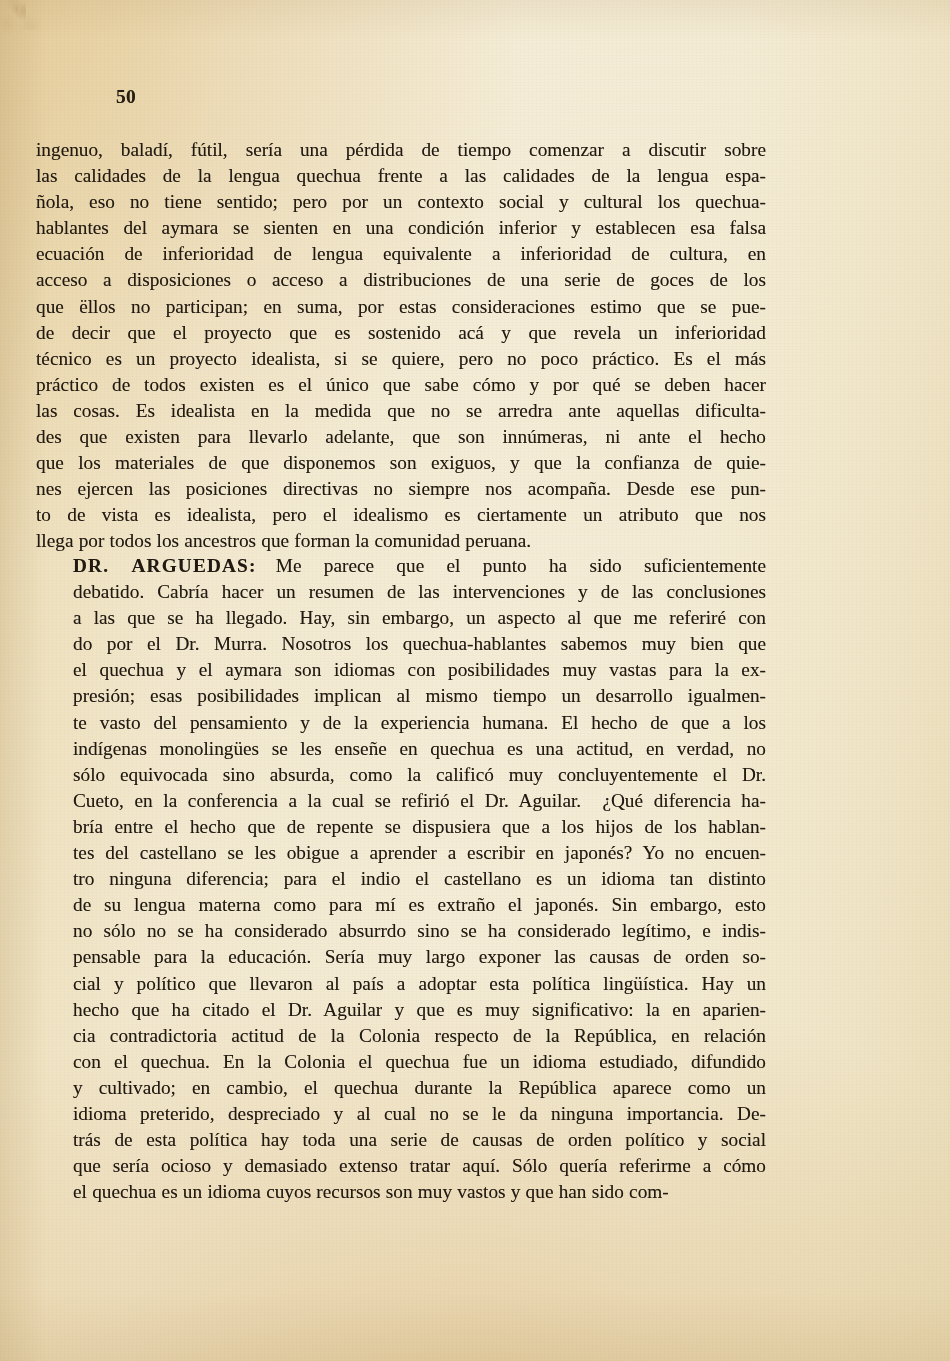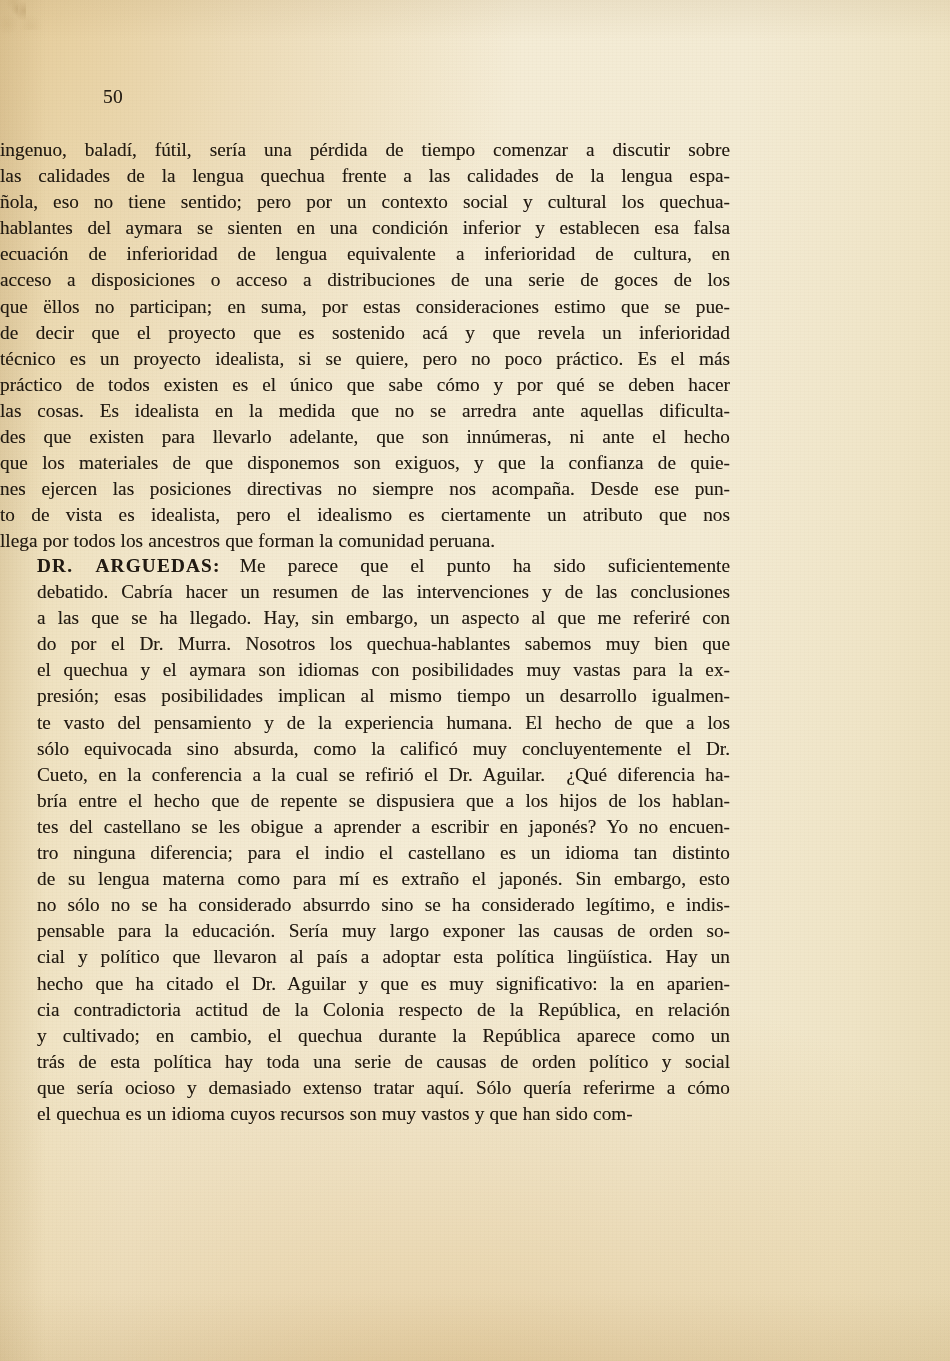--- a/index.html
+++ b/index.html
@@ -60,37 +60,38 @@
     inset: 0;
     pointer-events: none;
     background:
       linear-gradient(to right, rgba(160,126,70,0.16) 0px, rgba(160,126,70,0) 46px),
       linear-gradient(to bottom, rgba(160,126,70,0.10) 0px, rgba(160,126,70,0) 40px),
       linear-gradient(to top, rgba(168,130,68,0.13) 0px, rgba(168,130,68,0) 70px);
   }
 
   .folio {
     position: absolute;
-    left: 103px;
+    left: 116px;
     top: 86px;
     font-size: 19.5px;
-    font-weight: normal;
+    font-weight: bold;
     color: #241d14;
     letter-spacing: 0.3px;
     z-index: 3;
   }
 
   .para {
     font-size: 19.3px;
     line-height: 26.1px;
     color: #211a12;
     text-align: justify;
     text-align-last: left;
     word-spacing: 0.4px;
     margin: 0;
+    padding-left: 36px;
     -webkit-font-smoothing: antialiased;
   }
 
   #para-1 {
     position: absolute;
     left: 0;
     top: 137px;
     width: 730px;
   }
 
@@ -157,30 +158,33 @@
     </div>
 
   <div class="para" id="para-2">
       <span class="line indent"><span class="speaker">DR. ARGUEDAS:</span>  Me parece que el punto ha sido suficientemente</span>
       <span class="line">debatido. Cabría hacer un resumen de las intervenciones y de las conclusiones</span>
       <span class="line">a las que se ha llegado. Hay, sin embargo, un aspecto al que me referiré con</span>
       <span class="line">do por el Dr. Murra. Nosotros los quechua-hablantes sabemos muy bien que</span>
       <span class="line">el quechua y el aymara son idiomas con posibilidades muy vastas para la ex-</span>
       <span class="line">presión; esas posibilidades implican al mismo tiempo un desarrollo igualmen-</span>
       <span class="line">te vasto del pensamiento y de la experiencia humana. El hecho de que a los</span>
+      <span class="line">indígenas monolingües se les enseñe en quechua es una actitud, en verdad, no</span>
       <span class="line">sólo equivocada sino absurda, como la calificó muy concluyentemente el Dr.</span>
       <span class="line">Cueto, en la conferencia a la cual se refirió el Dr. Aguilar.  ¿Qué diferencia ha-</span>
       <span class="line">bría entre el hecho que de repente se dispusiera que a los hijos de los hablan-</span>
       <span class="line">tes del castellano se les obigue a aprender a escribir en japonés? Yo no encuen-</span>
       <span class="line">tro ninguna diferencia; para el indio el castellano es un idioma tan distinto</span>
       <span class="line">de su lengua materna como para mí es extraño el japonés. Sin embargo, esto</span>
       <span class="line">no sólo no se ha considerado absurrdo sino se ha considerado legítimo, e indis-</span>
       <span class="line">pensable para la educación. Sería muy largo exponer las causas de orden so-</span>
       <span class="line">cial y político que llevaron al país a adoptar esta política lingüística. Hay un</span>
       <span class="line">hecho que ha citado el Dr. Aguilar y que es muy significativo: la en aparien-</span>
       <span class="line">cia contradictoria actitud de la Colonia respecto de la República, en relación</span>
+      <span class="line">con el quechua. En la Colonia el quechua fue un idioma estudiado, difundido</span>
       <span class="line">y cultivado; en cambio, el quechua durante la República aparece como un</span>
+      <span class="line">idioma preterido, despreciado y al cual no se le da ninguna importancia. De-</span>
       <span class="line">trás de esta política hay toda una serie de causas de orden político y social</span>
       <span class="line">que sería ocioso y demasiado extenso tratar aquí. Sólo quería referirme a cómo</span>
       <span class="line last">el quechua es un idioma cuyos recursos son muy vastos y que han sido com-</span>
     </div>
 
 </div>
 
 </body></html>

